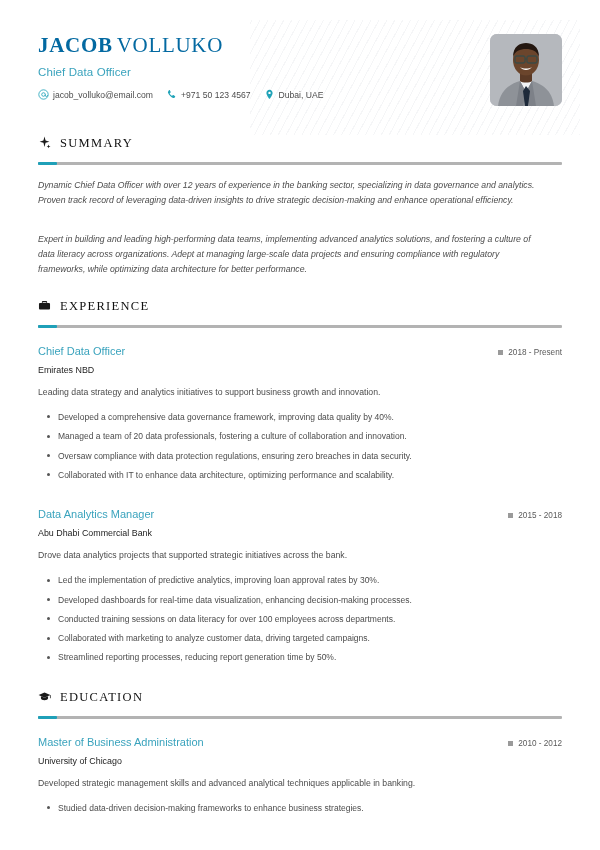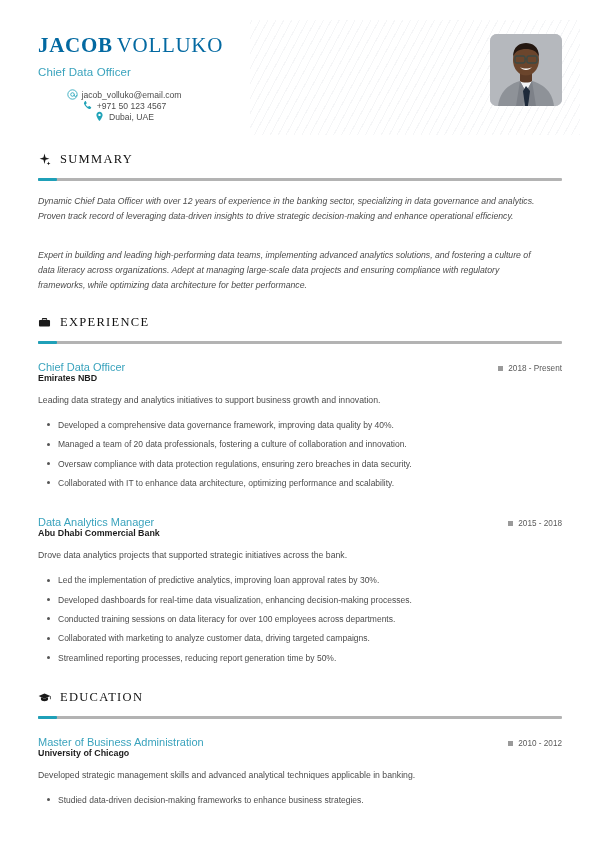--- a/index.html
+++ b/index.html
@@ -70,21 +70,20 @@
     letter-spacing: 0.1px;
   }
 
   .contacts {
     display: flex;
     align-items: center;
     margin-top: 11px;
     font-size: 8.6px;
     color: #4d4d4d;
     white-space: nowrap;
-    flex-direction: column;
   }
   .contact-item {
     display: flex;
     align-items: center;
     margin-right: 13px;
   }
   .contact-item .ico {
     display: inline-flex;
     align-items: center;
     justify-content: center;
@@ -106,21 +105,20 @@
     position: relative;
     background: #b9bcc2;
   }
   .photo svg { display: block; width: 100%; height: 100%; }
 
   
   .section { margin-top: 22px; }
 
   .section-head {
     display: flex;
-    align-items: center;
     gap: 9px;
     margin-top: 8px;
   }
   .section-icon {
     width: 13px;
     height: 13px;
     display: inline-flex;
     align-items: center;
     justify-content: center;
     color: #1a1a1a;
@@ -185,23 +183,23 @@
   .entry-date .sq {
     width: 5px;
     height: 5px;
     background: #9a9a9a;
     margin-right: 5px;
     flex: 0 0 auto;
   }
 
   .entry-org {
     font-size: 8.9px;
-    font-weight: bold;
+    font-weight: normal;
     color: #1d1d1d;
-    margin-top: 0;
+    margin-top: 8px;
   }
 
   .entry-desc {
     font-size: 8.7px;
     color: #4c4c4c;
     margin-top: 11px;
     line-height: 1.5;
   }
 
   .bullets {

